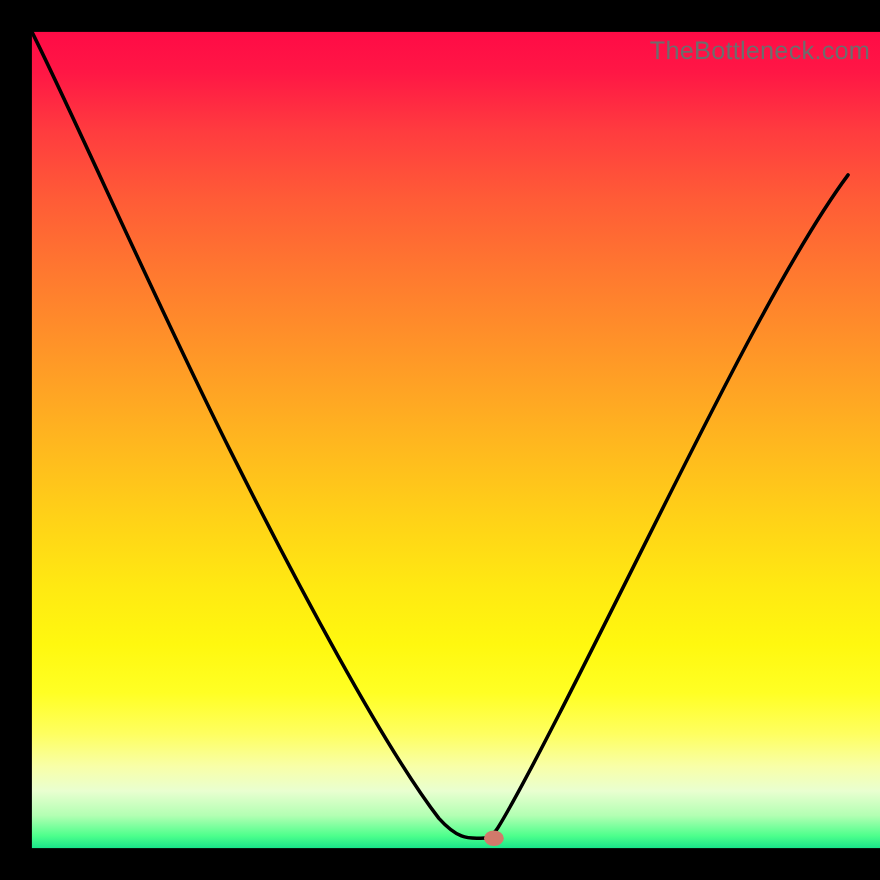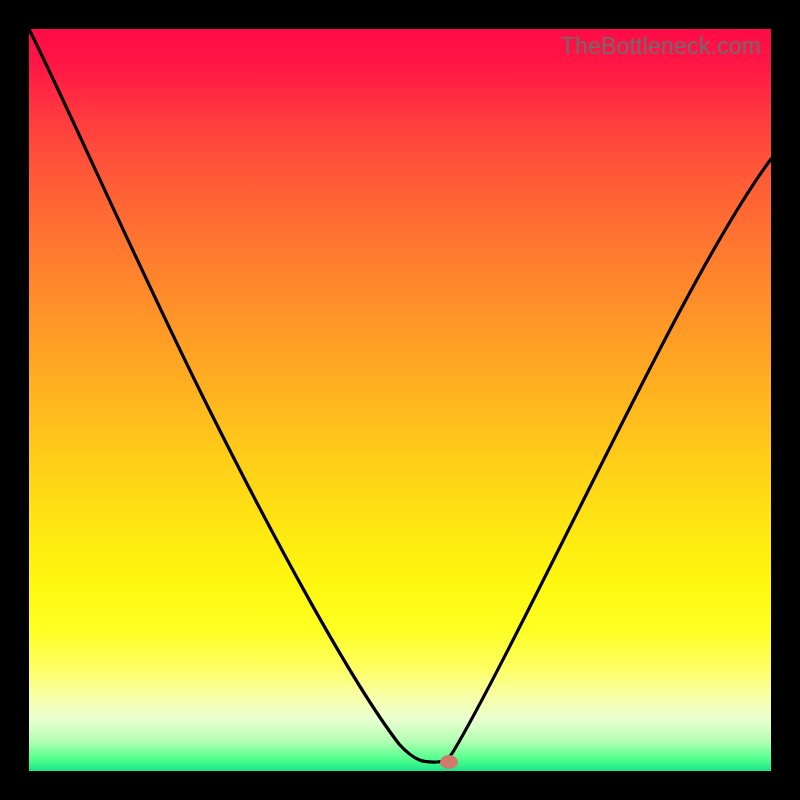--- a/index.html
+++ b/index.html
@@ -29,20 +29,21 @@
       #ffe912 68%,
       #fff80f 75%,
       #ffff24 81%,
       #feff60 86%,
       #f8ffa8 90%,
       #e9ffd0 93%,
       #b3ffb3 96%,
       #4dff8c 98.5%,
       #19e58a 100%
     );
+    padding-left: 30px;
   }
   .watermark {
     position: absolute;
     top: 4px;
     right: 10px;
     color: #6d6d6d;
     font-size: 23px;
     font-weight: 500;
     letter-spacing: 0.2px;
     user-select: none;

